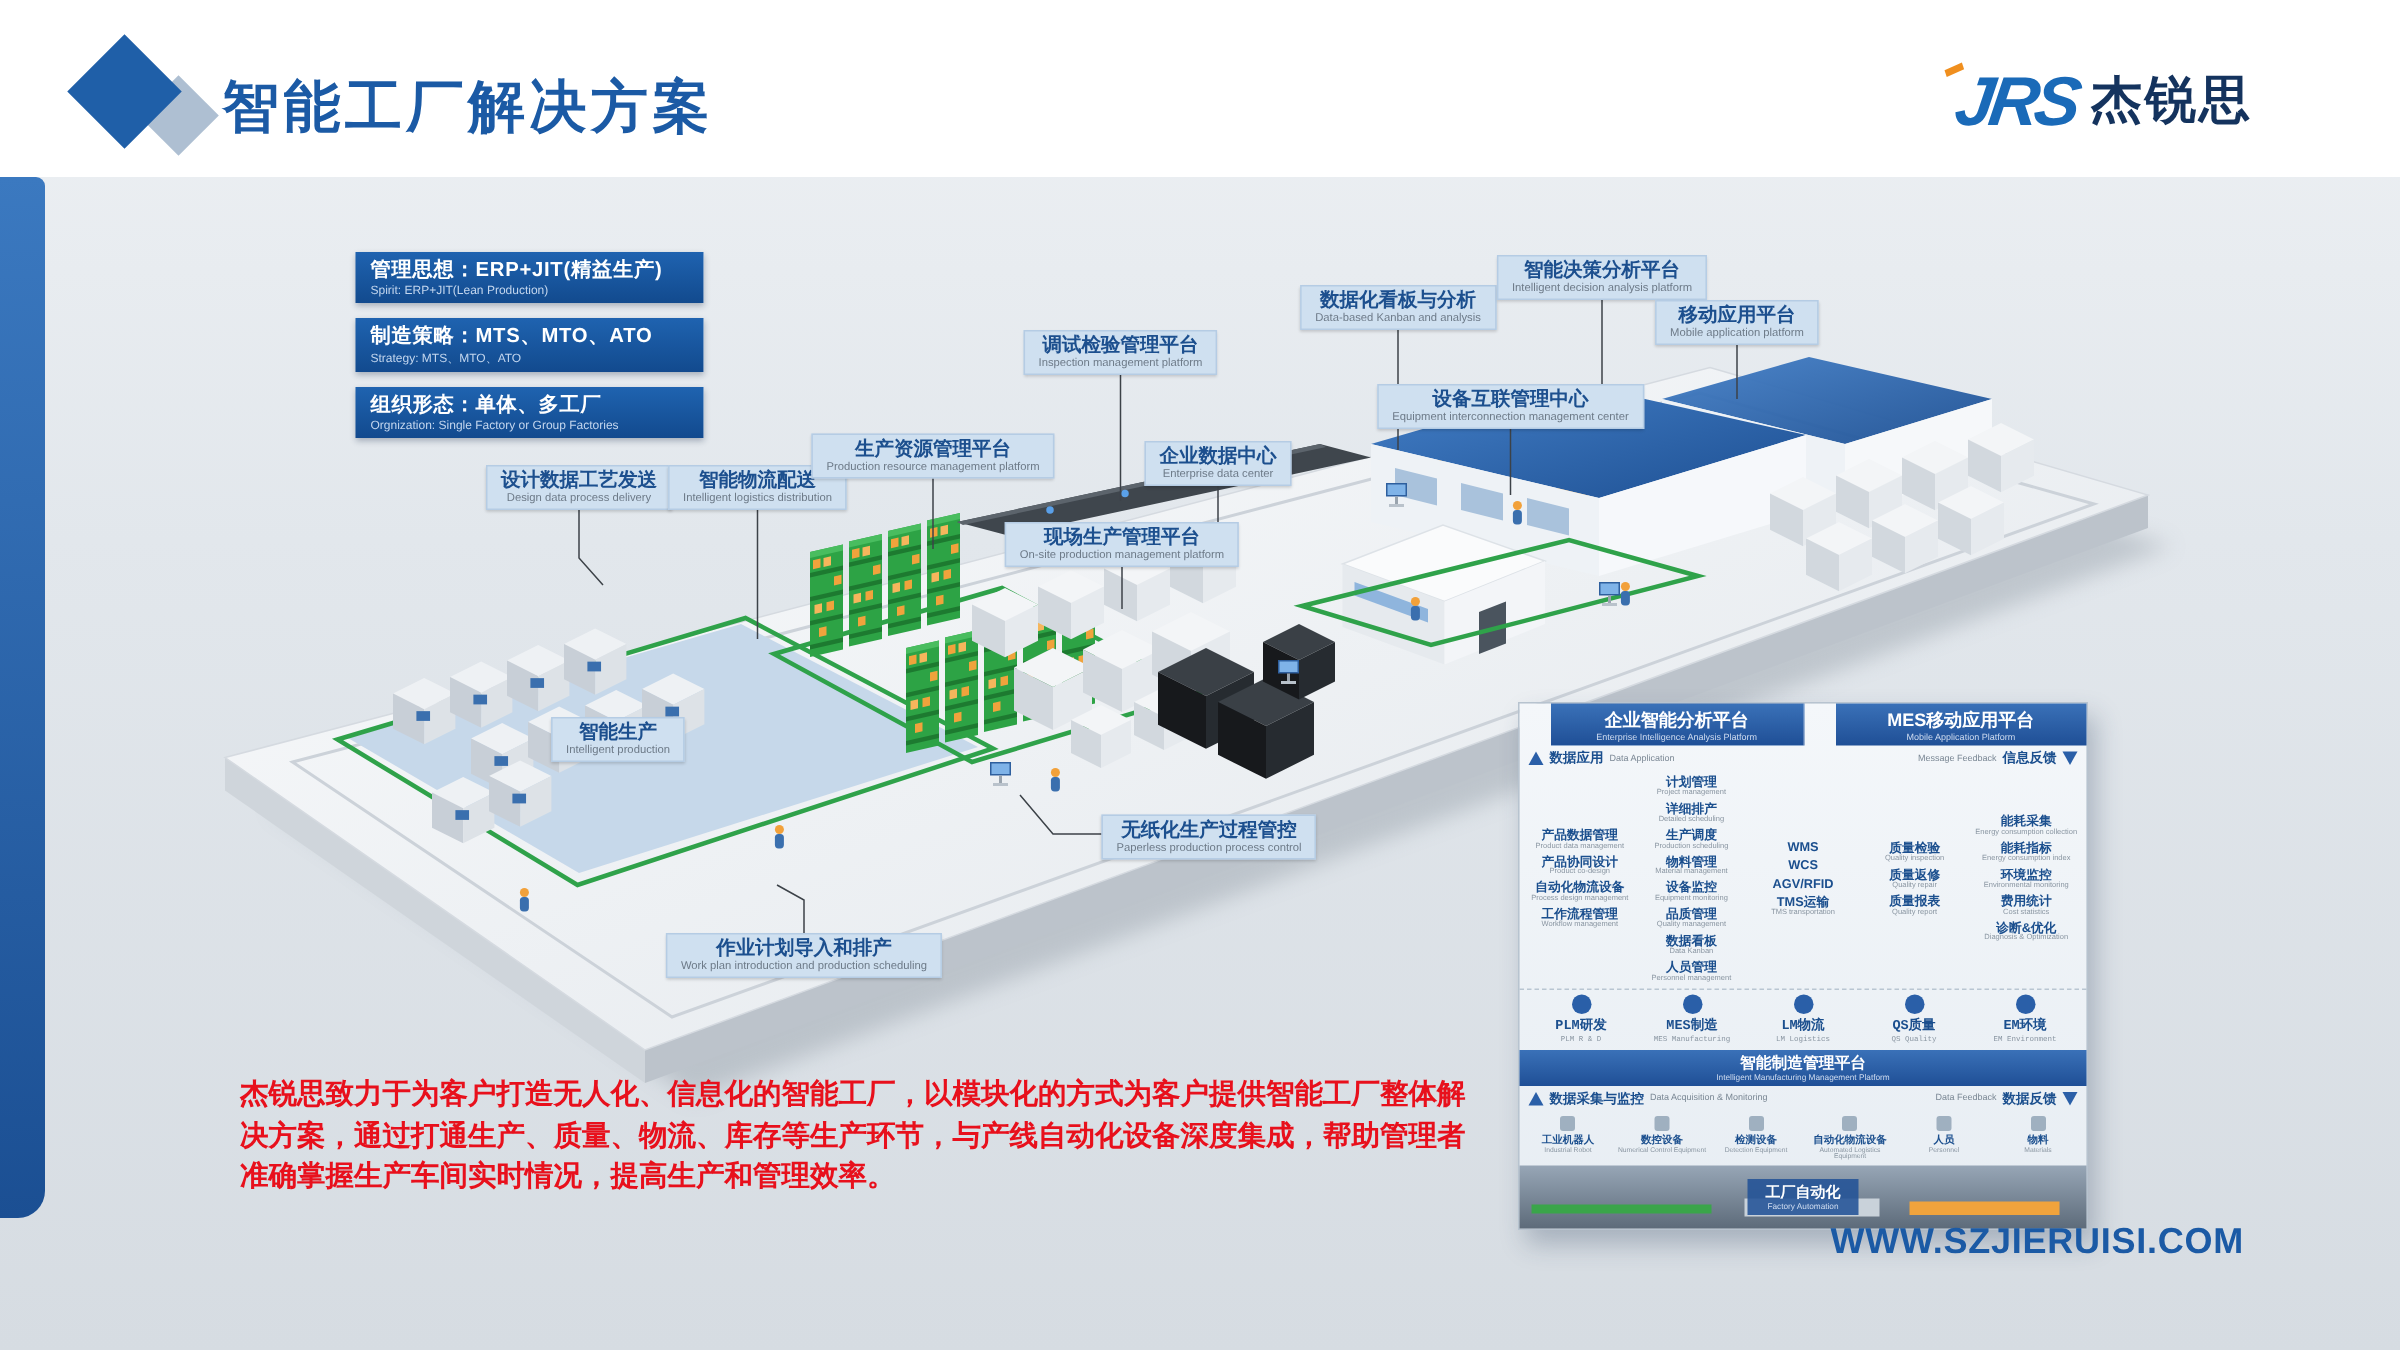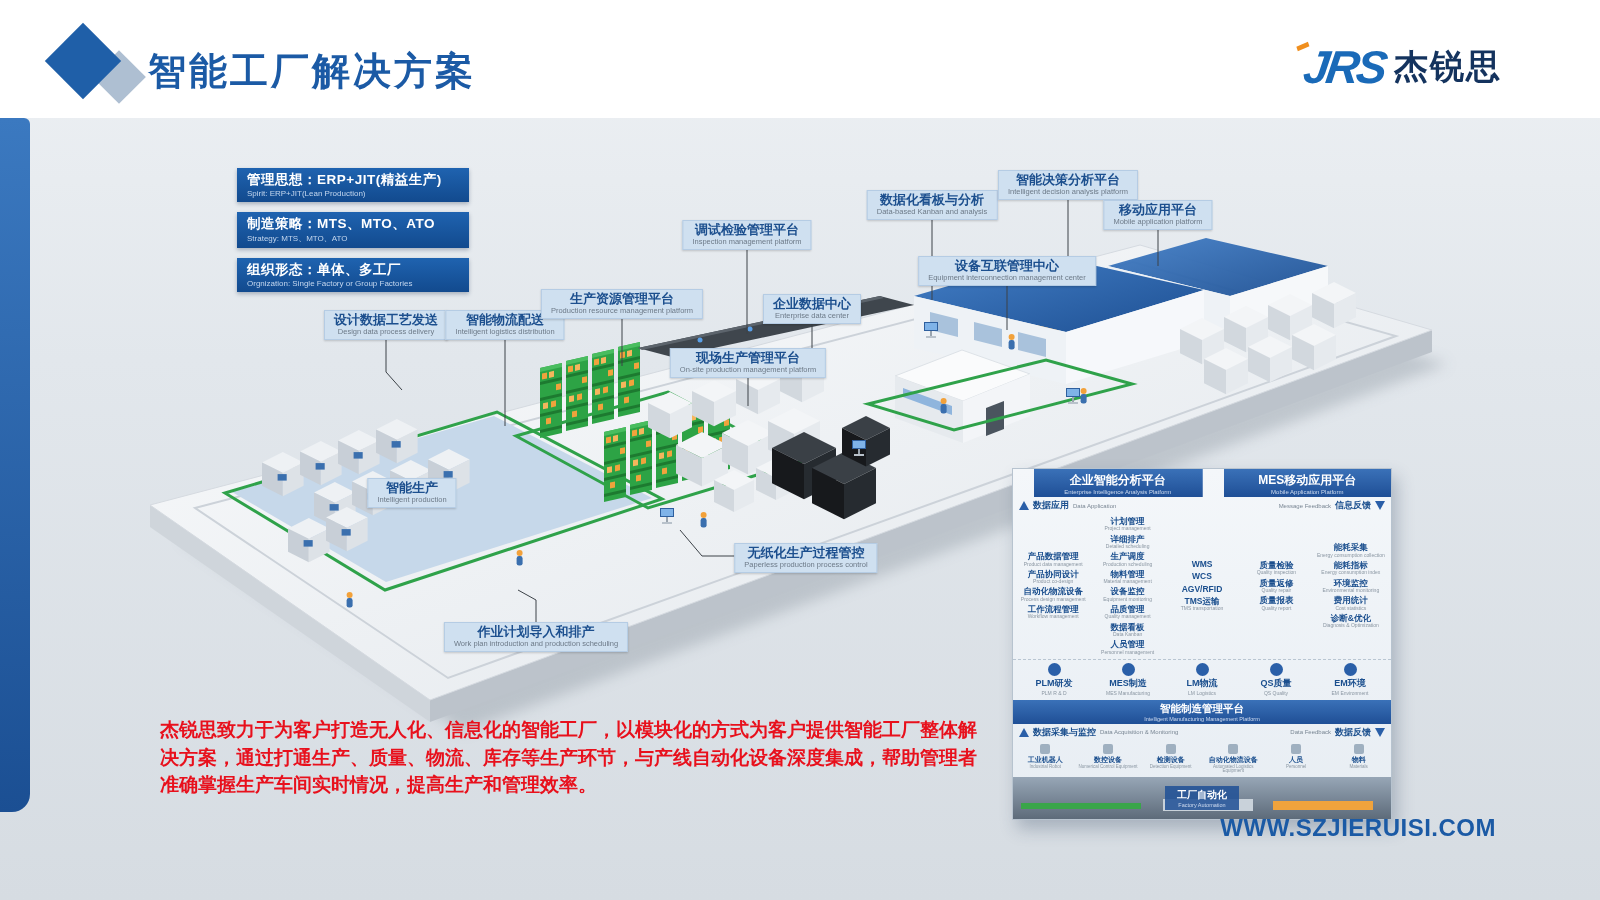--- a/index.html
+++ b/index.html
@@ -51,21 +51,21 @@
   .p-flow .en { font-size:6px; color:#7a8794; }
   .p-flow .sp { flex:1; }
   .tri-up { width:0; height:0; border-left:5px solid transparent; border-right:5px solid transparent; border-bottom:9px solid #2a5fa8; }
   .tri-down { width:0; height:0; border-left:5px solid transparent; border-right:5px solid transparent; border-top:9px solid #2a5fa8; }
   .p-grid { display:flex; padding:3px 4px 4px; gap:2px; min-height:138px; }
   .p-col { flex:1; display:flex; flex-direction:column; justify-content:center; gap:3px; }
   .p-item { text-align:center; }
   .p-item .cn { font-size:8.5px; font-weight:700; color:#1b4f8e; line-height:1.1; white-space:nowrap; }
   .p-item .en { font-size:5px; color:#8a96a2; line-height:1.05; }
   .p-mods { display:flex; padding:3px 4px 4px; border-top:1px dashed #b9c6d2; }
-  .p-mod { flex:1; text-align:center; }
+  .p-mod { flex:1; text-align:center;font-family:Liberation Mono, monospace; }
   .p-mod .ic { width:13px; height:13px; border-radius:50%; background:#2a5fa8; margin:0 auto 1px; }
   .p-mod .cn { font-size:9px; font-weight:700; color:#1b4f8e; white-space:nowrap; }
   .p-mod .en { font-size:5px; color:#8a96a2; }
   .p-midbar { background:linear-gradient(180deg,#3a71b8,#1f4f96); color:#fff; text-align:center; padding:2px 0; }
   .p-midbar .cn { font-size:10.5px; font-weight:700; }
   .p-midbar .en { font-size:5.5px; color:#cfdcf0; }
   .p-equip { display:flex; padding:3px 2px; gap:2px; }
   .p-eq { flex:1; text-align:center; }
   .p-eq .ic { width:10px; height:10px; background:#9fb0c0; margin:0 auto 1px; border-radius:2px; }
   .p-eq .cn { font-size:7px; font-weight:700; color:#1b4f8e; white-space:nowrap; }

